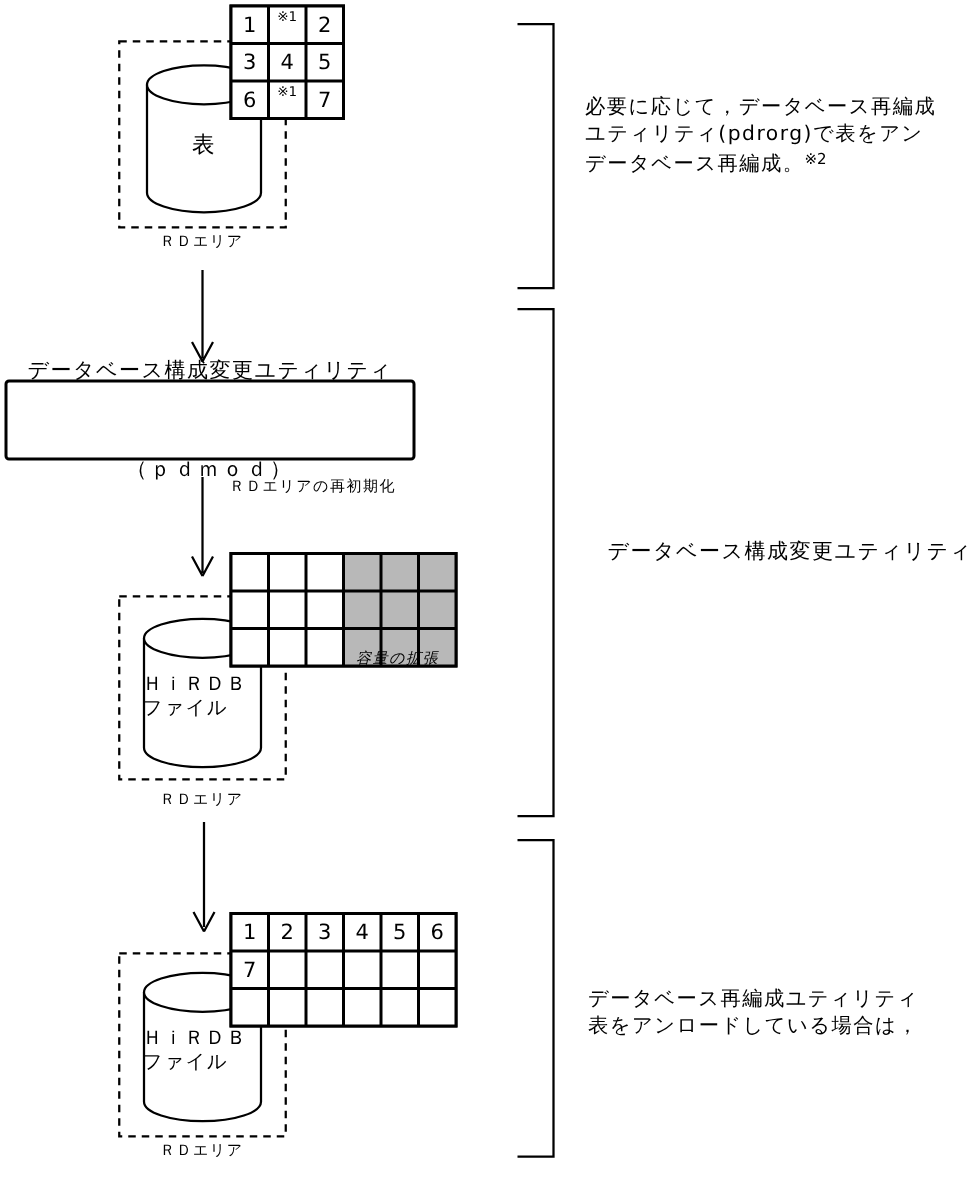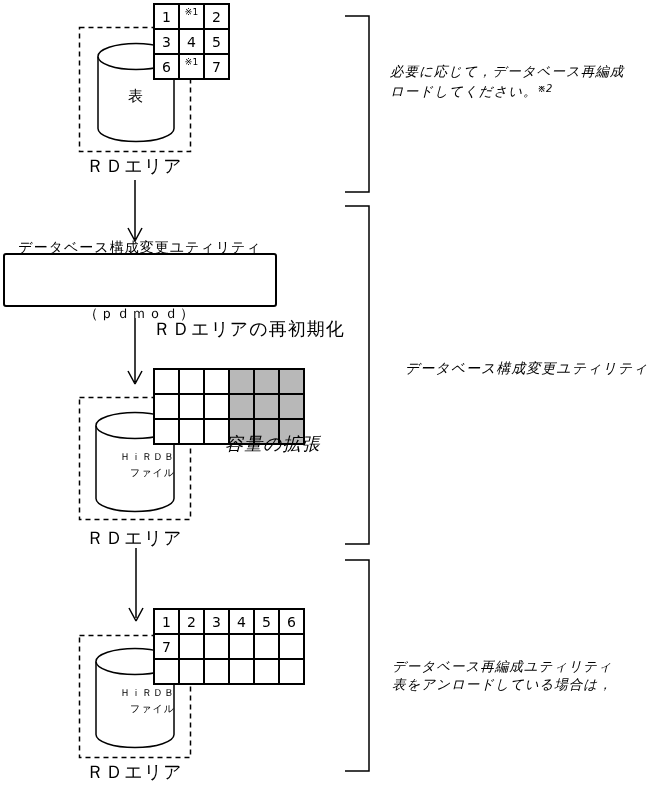--- a/index.html
+++ b/index.html
@@ -8,30 +8,30 @@
     position:relative; width:648px; height:786px; background:#ffffff;
     font-family:"DejaVu Sans", sans-serif; color:#000; overflow:hidden;
   }
   #linework { position:absolute; left:0; top:0; width:648px; height:786px; }
   .grid { position:absolute; display:grid; gap:2px; background:#000; border:2px solid #000; }
   .g3 { grid-template-columns:repeat(3,23px); grid-auto-rows:23px; }
   .g6 { grid-template-columns:repeat(6,23px); grid-auto-rows:23px; }
   .cell { background:#fff; display:flex; align-items:center; justify-content:center;
           font-size:14px; line-height:1; }
   .cell.note { font-size:9px; align-items:flex-start; padding-top:3px; }
-  .lbl { position:absolute; font-size:18px; letter-spacing:1px; white-space:nowrap; }
+  .lbl { position:absolute; font-size:10px; letter-spacing:1px; white-space:nowrap; }
   .ctr { text-align:center; }
-  .cyl-lbl { position:absolute; font-size:10px; line-height:16px; text-align:right;
+  .cyl-lbl { position:absolute; font-size:13px; line-height:16px; text-align:left;
              letter-spacing:1px; white-space:nowrap; }
   .pdmod { position:absolute; left:3px; top:253px; width:274px; height:54px;
            border:2px solid #000; border-radius:3px; background:#fff;
            display:flex; flex-direction:column; justify-content:center; align-items:center;
            font-size:14px; line-height:19px; letter-spacing:1px; white-space:nowrap; }
   .ann { position:absolute; font-size:13.5px; line-height:18px; letter-spacing:1px;
-         white-space:nowrap;font-style:italic; }
+         white-space:nowrap; }
   .sup { font-size:10px; vertical-align:4px; letter-spacing:0; }
 </style>
 </head>
 <body>
 
 <div id="stage">
 
   <svg id="linework" viewBox="0 0 648 786" xmlns="http://www.w3.org/2000/svg">
 
     <rect x="79.5" y="27.5" width="111" height="124" fill="none" stroke="#000" stroke-width="1.5" stroke-dasharray="5 4"></rect>
@@ -136,21 +136,22 @@
       <div class="cell"></div>
     </div>
   <div class="cyl-lbl" style="left:95px; top:685px; width:80px;">
     <div>ＨｉＲＤＢ</div>
     <div>ファイル</div>
   </div>
   <div class="lbl ctr" style="left:79px; top:760px; width:111px;">ＲＤエリア</div>
 
   <div class="ann" style="left:390px; top:62px;">
     <div>必要に応じて，データベース再編成</div>
-    <div><span>ロードしてください。</span><span class="sup">※2</span></div>
+    <div>ユティリティ(pdrorg)で表をアン</div>
+    <div><span>データベース再編成。</span><span class="sup">※2</span></div>
   </div>
   <div class="ann" style="left:405px; top:359px; font-size:14px;">データベース構成変更ユティリティ</div>
   <div class="ann" style="left:392px; top:657px;">
     <div>データベース再編成ユティリティ</div>
     <div>表をアンロードしている場合は，</div>
   </div>
 
 </div>
 
 </body></html>

